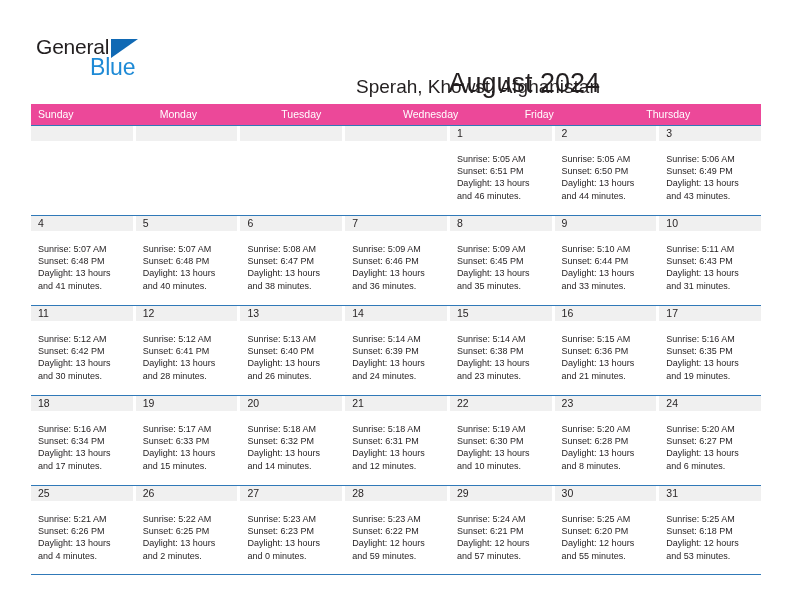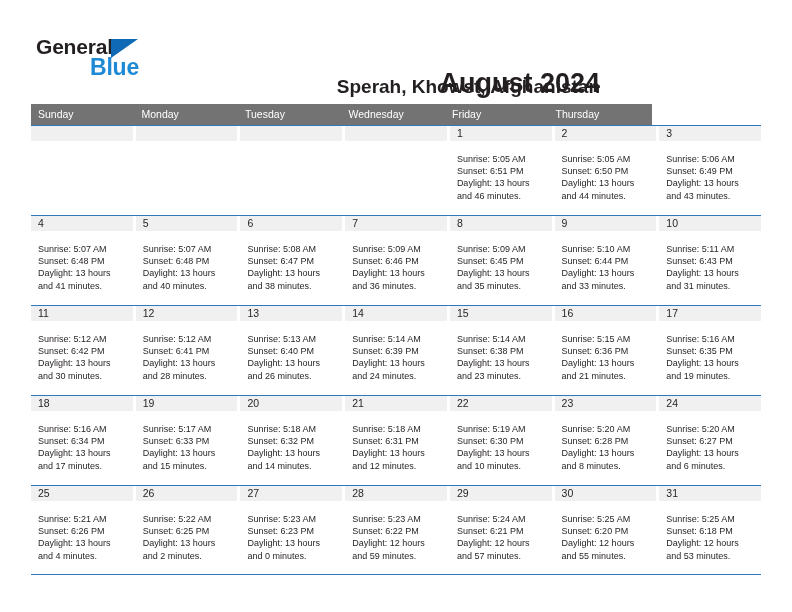--- a/index.html
+++ b/index.html
@@ -21,21 +21,20 @@
     box-sizing: border-box;
   }
 
   
   .header {
     position: absolute;
     left: 0;
     top: 0;
     width: 636px;
     height: 100px;
-    font-weight: bold;
   }
   .logo {
     position: absolute;
     left: 36px;
     top: 36px;
     width: 200px;
     height: 48px;
   }
   .logo-general {
     position: absolute;
@@ -89,23 +88,23 @@
 
   
   .calendar {
     position: absolute;
     left: 31px;
     top: 104px;
     width: 730px;
   }
   .dow-row {
     display: flex;
-    width: 621px;
+    width: 730px;
     height: 21px;
-    background: #737373;
+    background: #ec4899;
   }
   .dow-cell {
     flex: 1 1 0;
     color: #ffffff;
     font-size: 10.5px;
     line-height: 21px;
     padding-left: 7px;
     box-sizing: border-box;
     white-space: nowrap;
     overflow: hidden;

